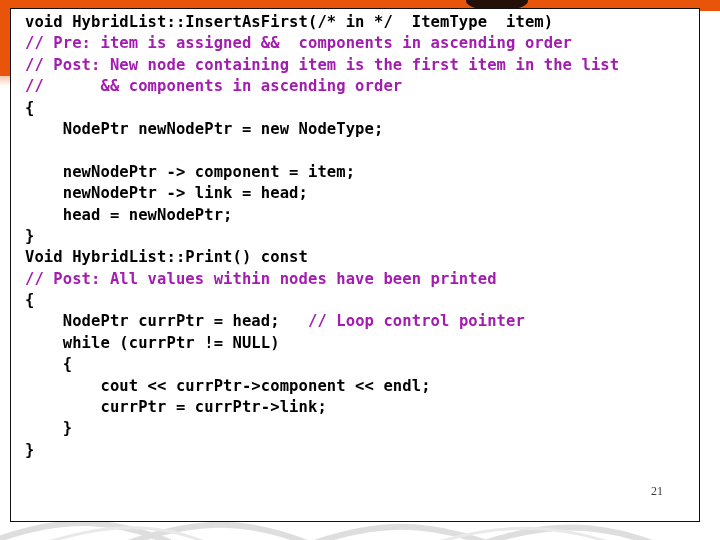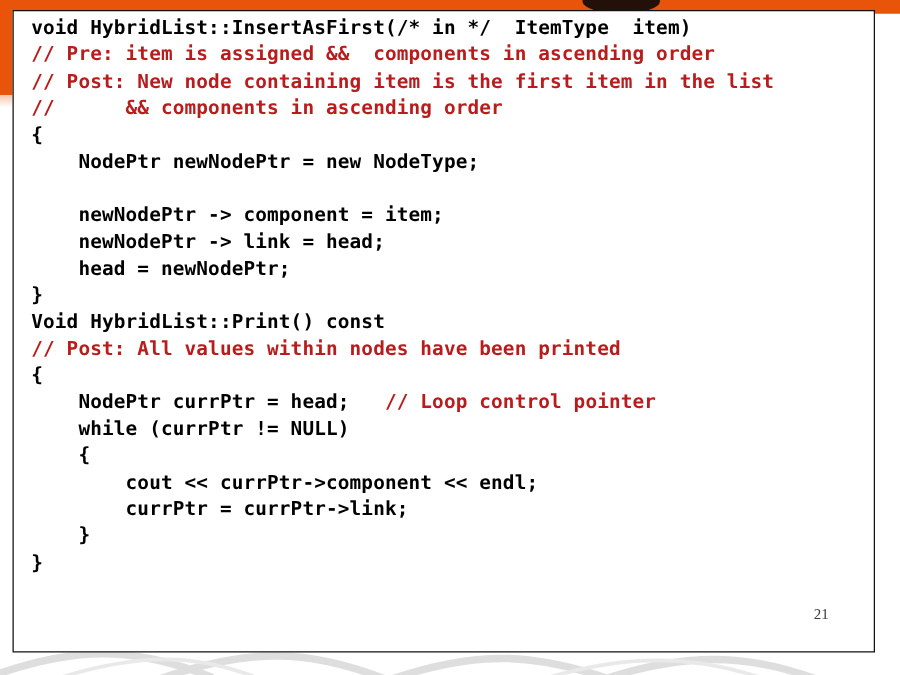--- a/index.html
+++ b/index.html
@@ -91,21 +91,21 @@
     line-height: 21.4px;
     white-space: pre;
     letter-spacing: 0.1px;
   }
   .code-line {
     height: 21.4px;
     white-space: pre;
     color: #000000;
   }
   .cmt {
-    color: #b91c1c;
+    color: #a21caf;
   }
 
   .slide-number {
     position: absolute;
     right: 36px;
     bottom: 22px;
     z-index: 5;
     font-family: "Liberation Serif", "DejaVu Serif", serif;
     font-size: 12px;
     color: #3b3b3b;

